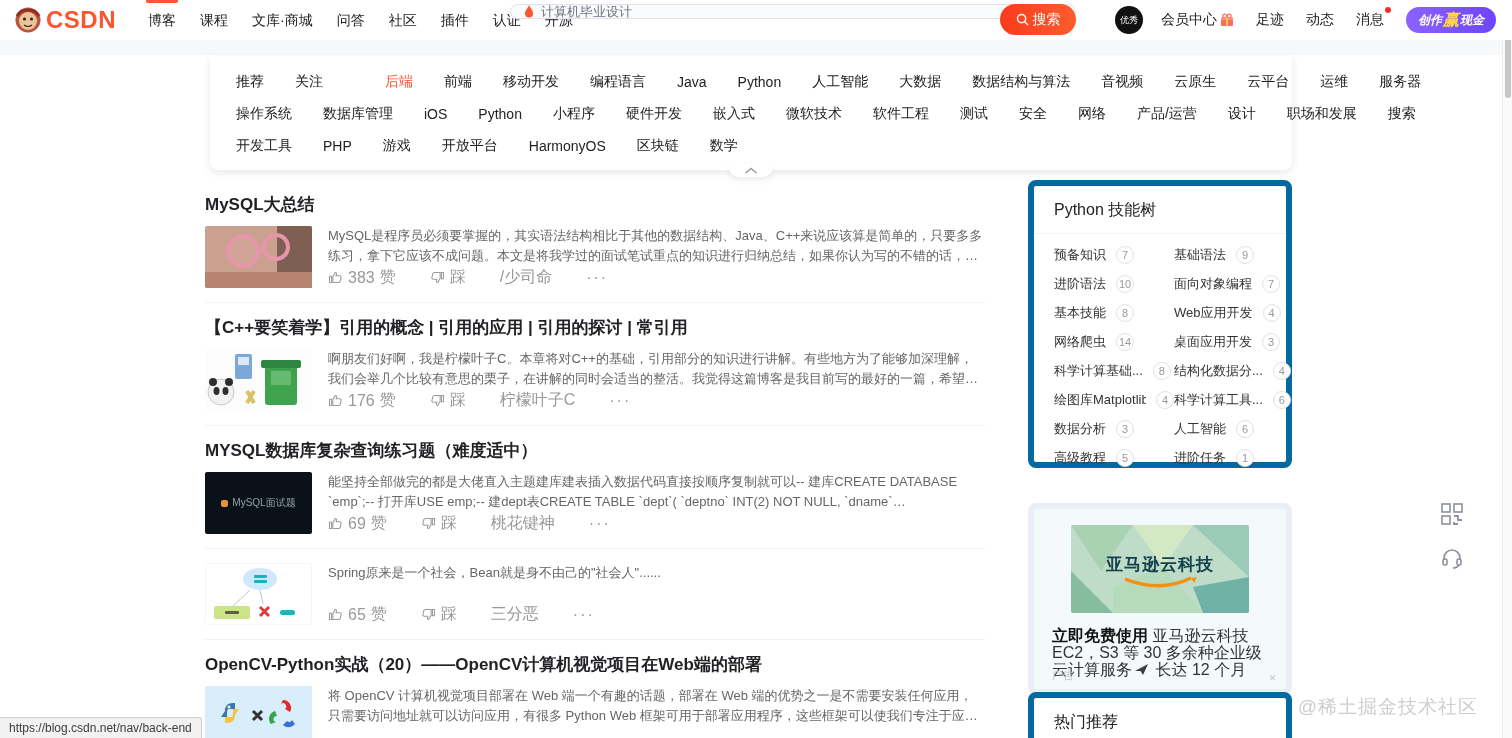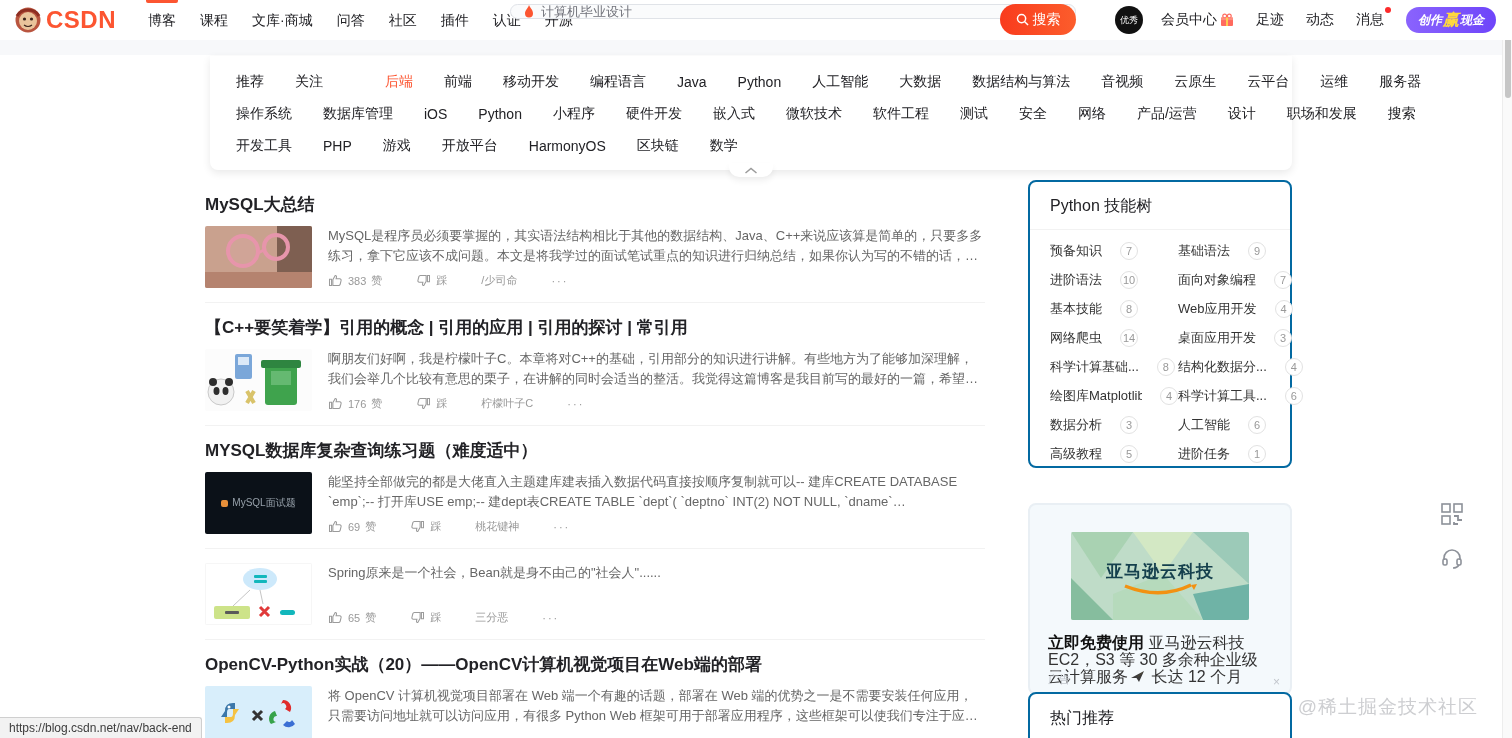--- a/index.html
+++ b/index.html
@@ -63,39 +63,39 @@
   .a-row { display:flex; gap:16px; }
   .thumb { width:107px; height:62px; border-radius:2px; overflow:hidden; flex:none; cursor:pointer;
     position:relative; }
   .thumb svg { display:block; }
   .thumb.t-dark { background:#0b1118; display:flex; align-items:center; justify-content:center; gap:4px; }
   .thumb.t-dark .tdot { width:7px; height:7px; border-radius:2px; background:#e8903a; }
   .thumb.t-dark .ttext { color:#97a1aa; font-size:10px; }
   .a-right { flex:1; display:flex; flex-direction:column; justify-content:space-between; min-height:62px; }
   .a-excerpt { font-size:13px; color:#666; line-height:20px; display:-webkit-box; -webkit-line-clamp:2;
     -webkit-box-orient:vertical; overflow:hidden; }
-  .a-meta { display:flex; align-items:center; font-size:11px; color:#999; gap:34px; }
+  .a-meta { display:flex; align-items:center; font-size:16px; color:#999; gap:34px; }
   .m-group { display:flex; align-items:center; gap:5px; cursor:pointer; }
   .m-ico { display:flex; }
   .m-ico.down { transform:rotate(180deg); }
   .a-author { cursor:pointer; }
   .a-more { cursor:pointer; letter-spacing:2px; }
 
   
-  .card { position:absolute; left:1028px; width:264px; background:#fff; border:2px solid #0369a1;
+  .card { position:absolute; left:1028px; width:264px; background:#fff; border:6px solid #0369a1;
     border-radius:8px; }
   .card-hd { font-size:16px; color:#222226; padding:14px 20px 12px; border-bottom:1px solid #f2f2f2; }
   .skill-card { top:180px; height:288px; }
   .skill-grid { display:grid; grid-template-columns:1fr 1fr; padding:10px 14px 12px 20px; row-gap:7px; }
-  .skill { display:flex; align-items:center; gap:18px; height:22px; cursor:pointer; }
+  .skill { display:flex; align-items:center; gap:10px; height:22px; cursor:pointer; }
   .skill-label { font-size:13px; color:#333; white-space:nowrap; overflow:hidden; max-width:92px; }
   .skill-count { width:18px; height:18px; border-radius:50%; border:1px solid #e2e2e2; color:#999;
     font-size:11px; display:flex; align-items:center; justify-content:center; flex:none; background:#fff; }
 
-  .ad-card { top:503px; height:192px; background:#f4f9fc; border-color:#e9eff4; padding:27px 18px 8px;
+  .ad-card { top:503px; height:192px; background:#f4f9fc; border-color:#e9eff4; padding:16px 18px 8px;
     cursor:pointer; }
   .ad-img { position:relative; width:178px; height:88px; margin:0 auto; border-radius:2px; overflow:hidden; }
   .ad-img-title { position:absolute; top:28px; left:0; right:0; text-align:center; font-size:17px;
     font-weight:bold; color:#15404d; letter-spacing:1px; }
   .ad-smile { position:absolute; top:50px; left:50px; }
   .ad-text { font-size:16px; color:#333; line-height:17px; margin-top:14px; }
   .ad-text b { color:#111; }
   .plane { display:inline-flex; vertical-align:-1px; margin:0 2px; }
   .ad-label { position:absolute; left:18px; bottom:6px; font-size:11px; color:#c2c6cc; }
   .ad-close { position:absolute; right:10px; bottom:4px; font-size:12px; color:#c2c6cc; cursor:pointer; }

